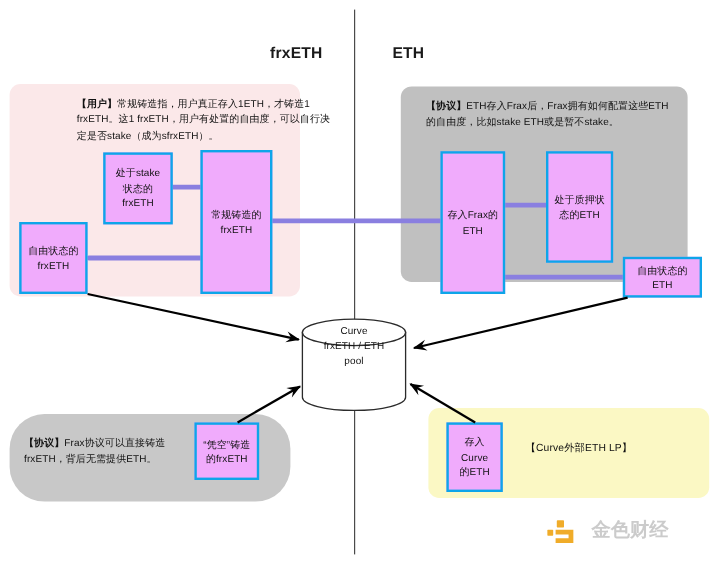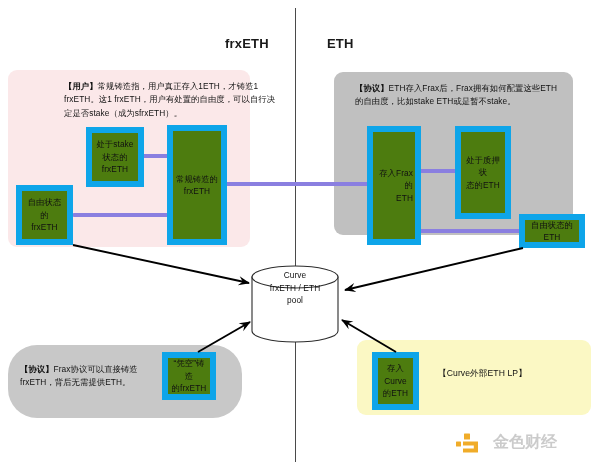--- a/index.html
+++ b/index.html
@@ -77,41 +77,41 @@
   }
   .panel-note b { font-weight: bold; }
 
   #note-user     { left: 8px;  top: 10px; width: 214px; margin-left: 48px; }
   #note-proto-eth{ left: 21px;  top: 10px; width: 208px; }
   #note-mint     { left: 12px;  top: 18px; width: 140px; }
 
   
   .node {
     position: absolute;
-    background: #4d7c0f;
-    border: 6px solid #0ea5e9;
+    background: #f0abfc;
+    border: 2px solid #0ea5e9;
     box-sizing: border-box;
     display: flex;
     align-items: center;
     justify-content: center;
     text-align: center;
     font-size: 8.3px;
     line-height: 1.5;
     color: #111;
     letter-spacing: 0.1px;
     padding: 2px;
   }
 
   
   #node-staked-frxeth { left: 86px;  top: 127px; width: 58px;  height: 60px; }
   #node-free-frxeth   { left: 16px;  top: 185px; width: 57px;  height: 60px; }
   #node-minted-frxeth { left: 167px; top: 125px; width: 60px;  height: 120px; }
 
   
-  #node-deposit-frax  { left: 367px; top: 126px; width: 54px;  height: 119px; text-align: right; }
+  #node-deposit-frax  { left: 367px; top: 126px; width: 54px;  height: 119px; }
   #node-staked-eth    { left: 455px; top: 126px; width: 56px;  height: 93px; }
   #node-free-eth      { left: 519px; top: 214px; width: 66px;  height: 34px; }
 
   
   #node-void-frxeth   { left: 162px; top: 352px; width: 54px;  height: 48px; }
   #node-curve-eth     { left: 372px; top: 352px; width: 47px;  height: 58px; }
 
   
   .purple-bar {
     position: absolute;

